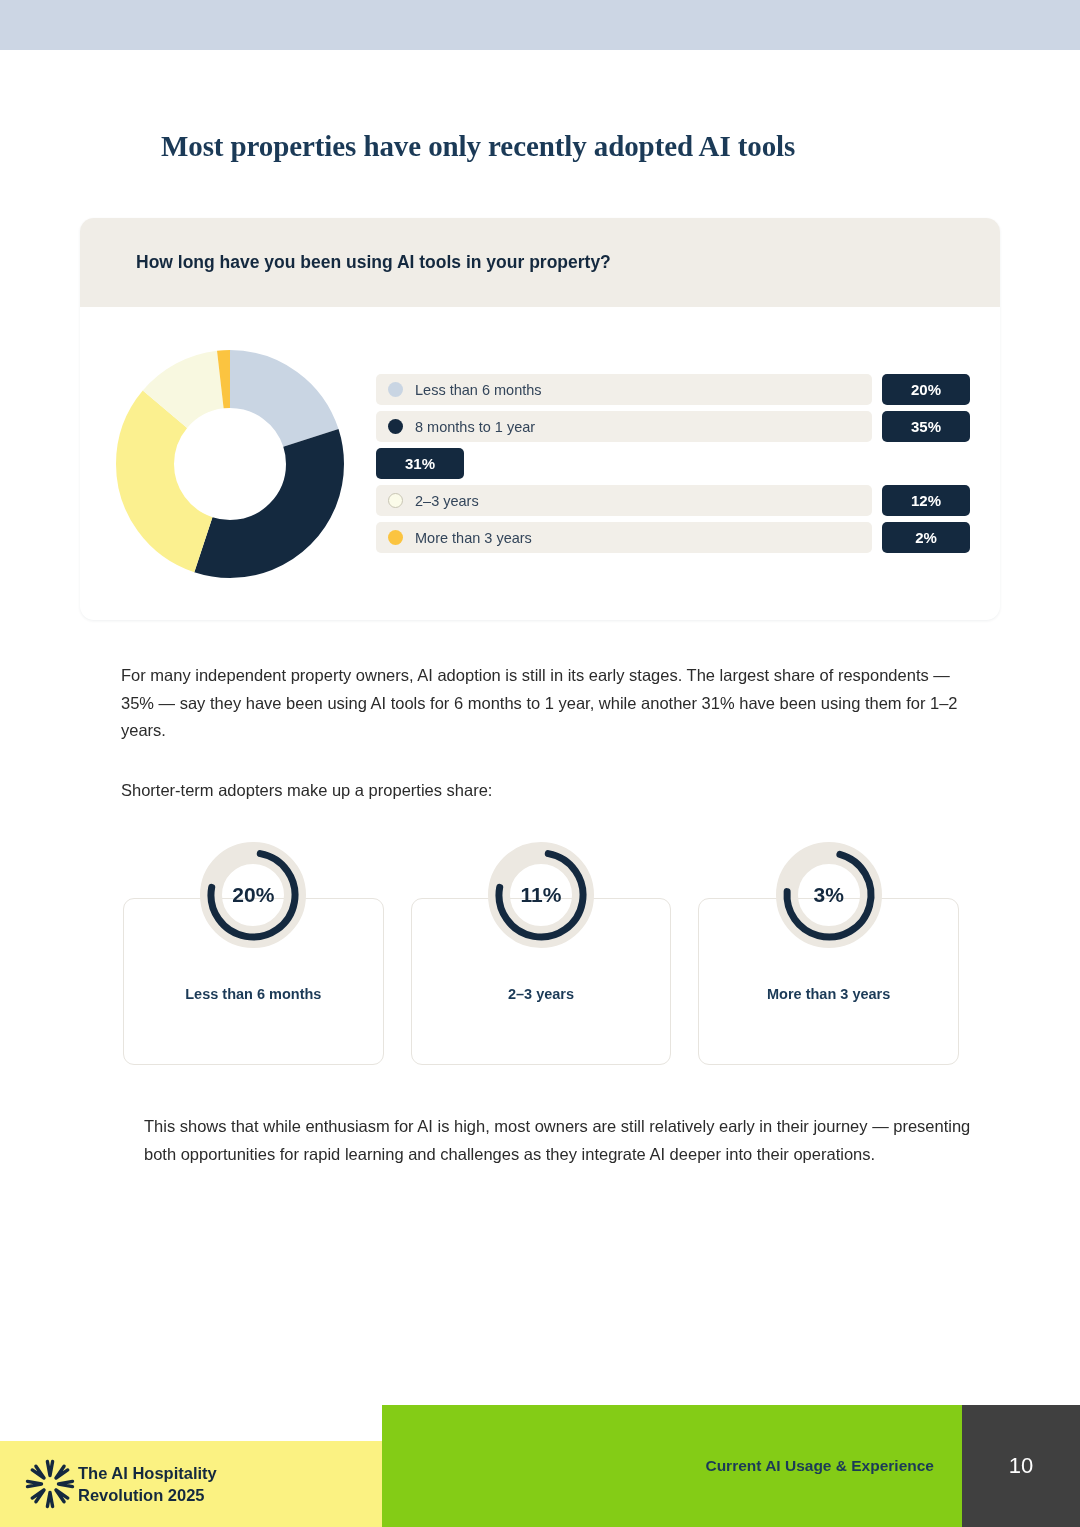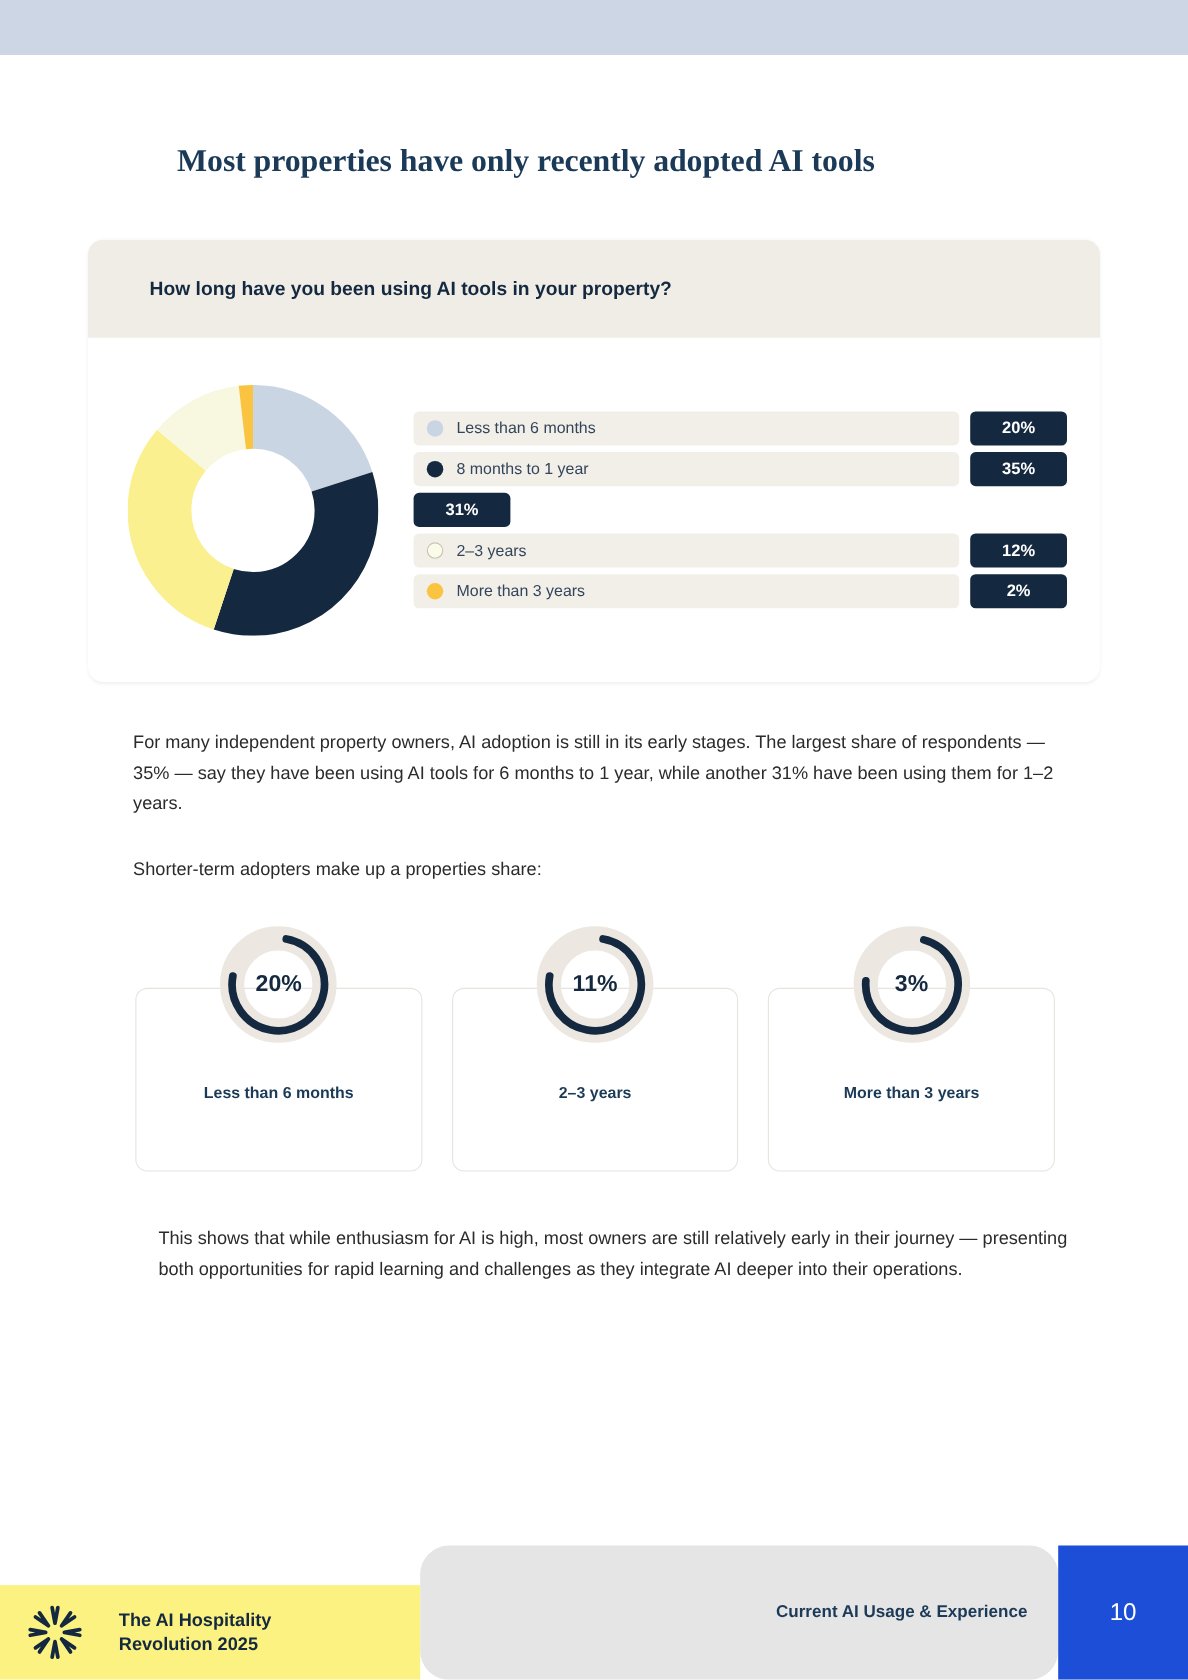--- a/index.html
+++ b/index.html
@@ -198,49 +198,48 @@
     width: 1080px;
     height: 122px;
     display: flex;
   }
   .footer-brand {
     width: 382px;
     background: #fbf282;
     display: flex;
     align-items: center;
     padding-left: 24px;
-    gap: 32px;
+    gap: 2px;
     margin-top: 36px;
   }
   .footer-logo { width: 52px; height: 52px; flex: 0 0 52px; }
   .footer-logo svg { display: block; }
   .footer-brand-text {
     font-size: 16.5px;
     font-weight: 700;
     line-height: 22px;
     color: #14293f;
     white-space: pre-line;
   }
   .footer-mid {
     flex: 1 1 auto;
-    background: #e5e5e5;
+    background: #84cc16;
     display: flex;
     align-items: center;
     justify-content: flex-end;
     padding-right: 28px;
-    border-radius: 26px;
   }
   .footer-section {
     font-size: 15.5px;
     font-weight: 700;
     color: #1b3a57;
   }
   .footer-page {
     width: 118px;
-    background: #1d4ed8;
+    background: #404040;
     display: flex;
     align-items: center;
     justify-content: center;
     color: #ffffff;
     font-size: 22px;
     font-weight: 400;
   }
 </style>
 </head>
 <body>

